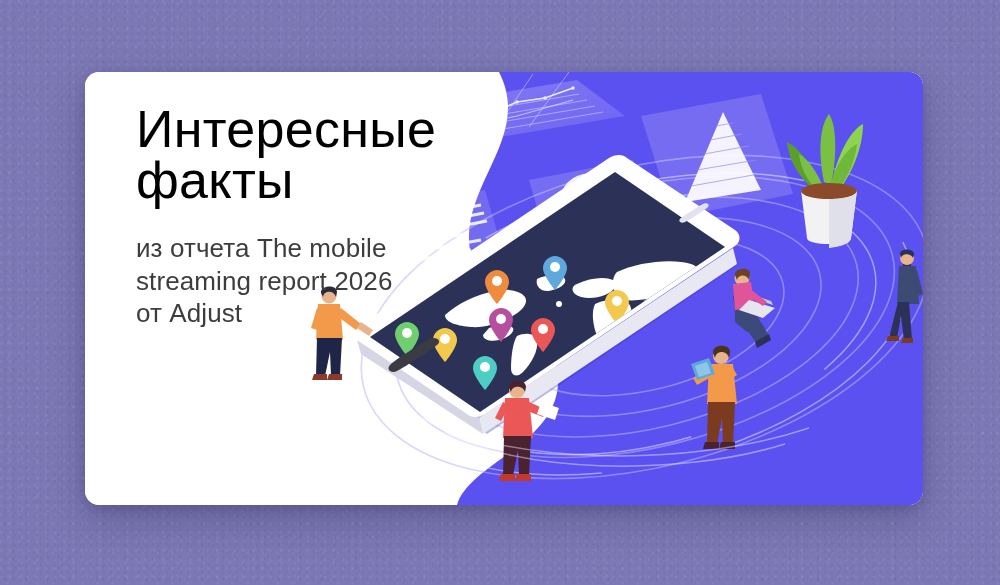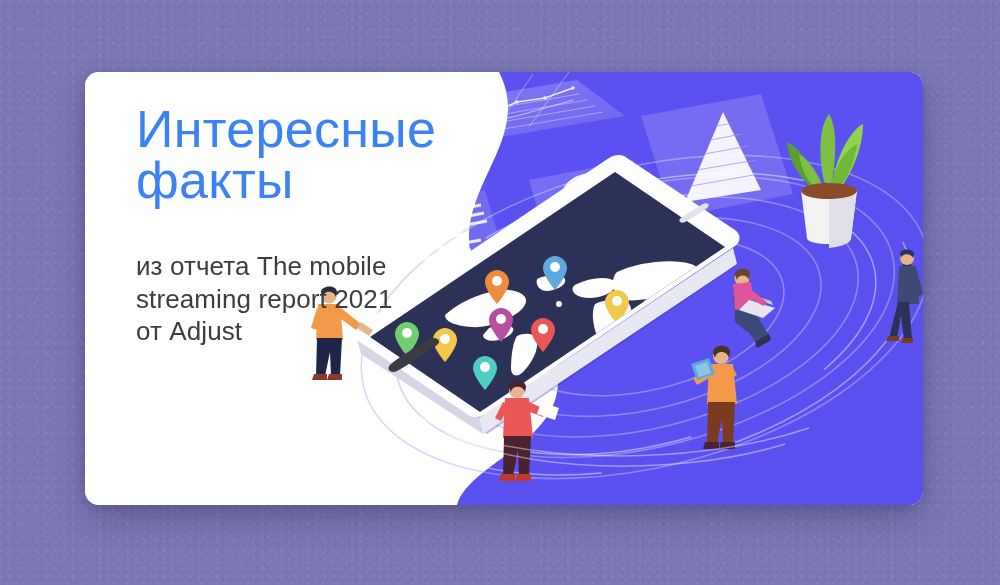--- a/index.html
+++ b/index.html
@@ -53,26 +53,26 @@
 
   
   #text-block {
     position: absolute;
     left: 51px;
     top: 32px;
     width: 360px;
     z-index: 5;
   }
   #headline {
-    color: #3b82f6;
+    color: #000000;
     font-size: 52px;
     line-height: 0.98;
     font-weight: 500;
     letter-spacing: 0.3px;
-    margin: 0 0 44px 0;
+    margin: 0 0 26px 0;
     white-space: pre-line;
   }
   #subline {
     color: #3d3d3d;
     font-size: 26px;
     line-height: 1.26;
     font-weight: 400;
     letter-spacing: 0.1px;
     margin: 0;
     white-space: pre-line;
@@ -393,17 +393,17 @@
         <path d="M330 342 C410 392, 600 398, 724 356"></path>
       </g>
 
     </g>
   </svg>
 
   <div id="text-block">
     <h1 id="headline">Интересные
 факты</h1>
     <p id="subline">из отчета The mobile
-streaming report 2021
+streaming report 2026
 от Adjust</p>
   </div>
 
 </div>
 
 </body></html>

